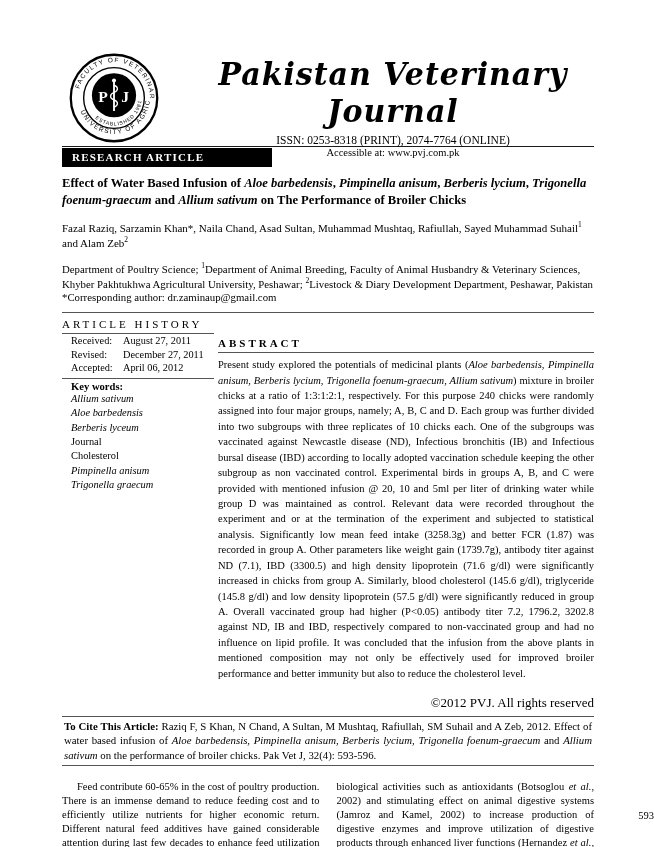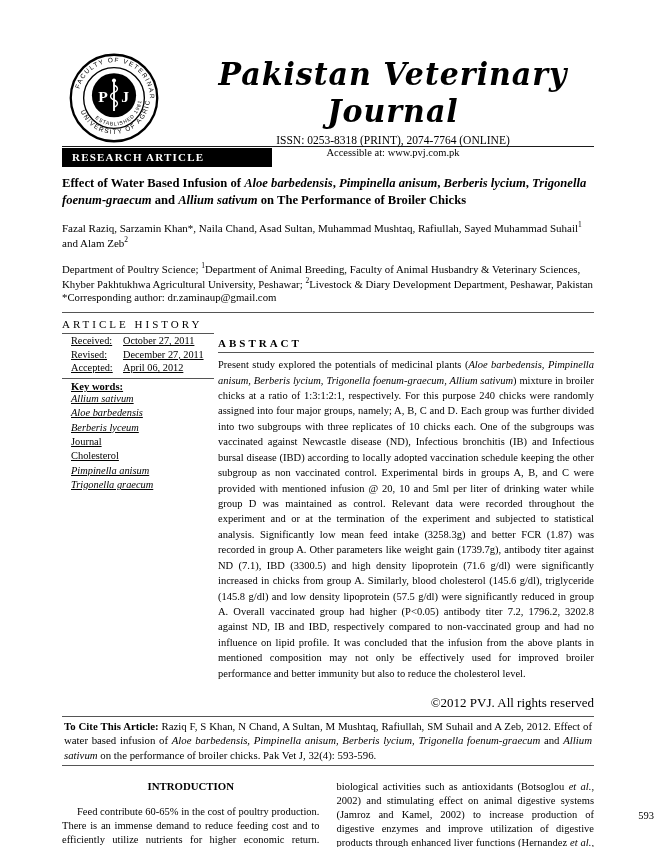--- a/index.html
+++ b/index.html
@@ -34,21 +34,21 @@
   .affiliation { font-size:10.8px; margin-top:11px; line-height:1.3; }
   sup { font-size:7.5px; }
   
   .hb-rule { border-top:1px solid #555; margin-top:8px; }
   .hist-abs { display:flex; gap:4px; margin-top:5px; }
   .hist-col { width:152px; flex:none; font-size:10.3px; }
   .abs-col { flex:1; font-size:10.5px;margin-top:19px; }
   .sec-head { font-size:11px; letter-spacing:3px; }
   .sec-head.bold { font-weight:bold; }
   .col-rule { border-top:1px solid #555; margin-top:3px; }
-  .hist-body { padding-left:9px;text-decoration:underline; }
+  .hist-body { padding-left:9px; }
   .hist-row { display:flex; font-size:10.3px; line-height:1.32; }
   .hist-row .lbl { width:52px; flex:none; }
   .kw-head { font-weight:bold; font-size:10.6px; margin-top:2px; }
   .kw { font-size:10.4px; line-height:1.38; }
   .kw.it { font-style:italic; }
   .abs-text { text-align:justify; line-height:1.47; margin-top:4px; }
   .copyright { text-align:right; font-size:13px; margin-top:14px; }
   
   .cite-rule { border-top:1px solid #555; margin-top:5px; }
   .cite { font-size:10.8px; text-align:justify; line-height:1.32; padding:2px 2px 3px 2px; }
@@ -114,21 +114,21 @@
 
   
   <div class="hb-rule"></div>
   <div class="hist-abs">
     <div class="hist-col">
       <div class="sec-head">ARTICLE HISTORY</div>
       <div class="col-rule"></div>
       <div class="hist-body">
         <div class="hist-row">
           <span class="lbl">Received:</span>
-          <span>October 27, 2011</span>
+          <span>August 27, 2011</span>
         </div>
         <div class="hist-row">
           <span class="lbl">Revised:</span>
           <span>December 27, 2011</span>
         </div>
         <div class="hist-row">
           <span class="lbl">Accepted:</span>
           <span>April 06, 2012</span>
         </div>
       </div>
@@ -153,21 +153,20 @@
   </div>
 
   
   <div class="cite-rule"></div>
   <div class="cite"><b>To Cite This Article:</b> Raziq F, S Khan, N Chand, A Sultan, M Mushtaq, Rafiullah, SM Suhail and A Zeb, 2012. Effect of water based infusion of <i>Aloe barbedensis, Pimpinella anisum, Berberis lycium, Trigonella foenum-graecum</i> and <i>Allium sativum</i> on the performance of broiler chicks. Pak Vet J, 32(4): 593-596.</div>
   <div class="cite-rule" style="margin-top:0;"></div>
 
   
   <div class="intro-cols">
     <div class="intro-col">
-      <div class="intro-head">INTRODUCTION</div>
       <div class="para">Feed contribute 60-65% in the cost of poultry production. There is an immense demand to reduce feeding cost and to efficiently utilize nutrients for higher economic return. Different natural feed additives have gained considerable attention during last few decades to enhance feed utilization and growth performance of poultry birds. Moreover, these natural products are safe for human beings with no residual effect.</div>
 
     </div>
     <div class="intro-col">
       <div class="para" style="text-indent:0;">biological activities such as antioxidants (Botsoglou <i>et al.</i>, 2002) and stimulating effect on animal digestive systems (Jamroz and Kamel, 2002) to increase production of digestive enzymes and improve utilization of digestive products through enhanced liver functions (Hernandez <i>et al.</i>, 2004; Sarikhan <i>et al.</i>, 2010).</div>
 
     </div>
   </div>
 
   <div class="page-num">593</div>

